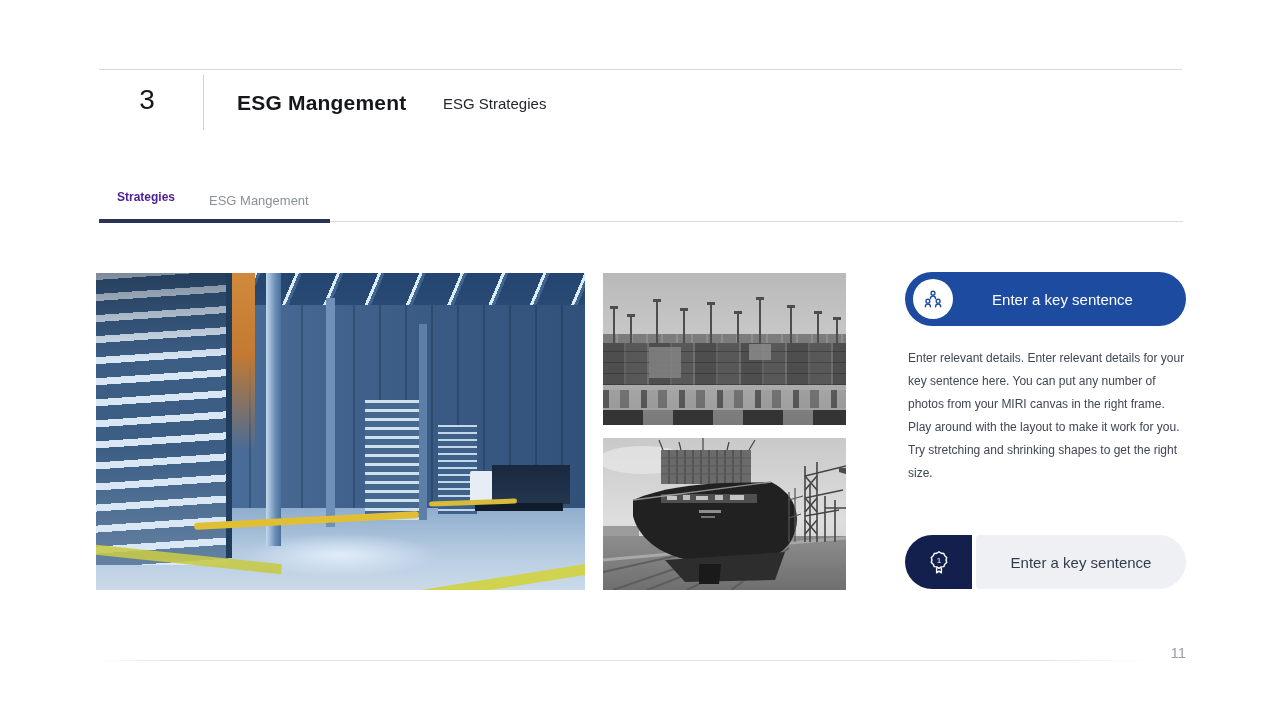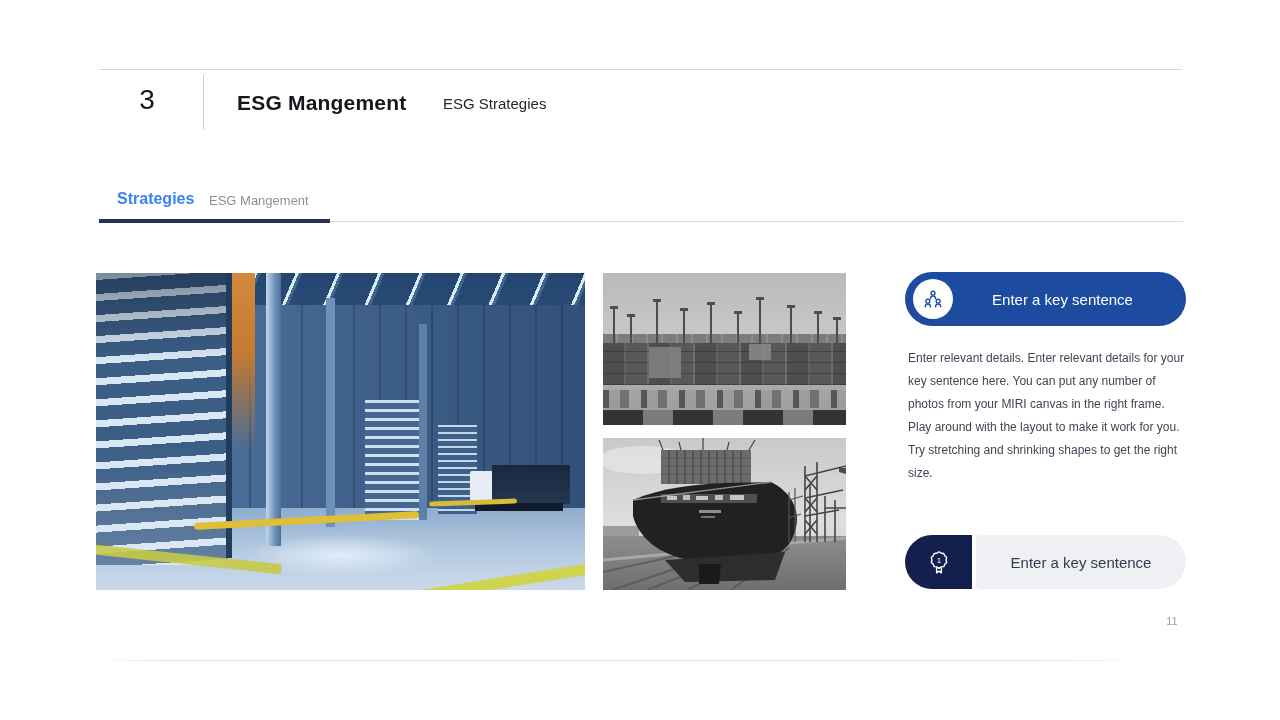--- a/index.html
+++ b/index.html
@@ -10,21 +10,21 @@
   
   .top-rule { position:absolute; left:99px; top:69px; width:1083px; height:1px; background:#d8d9dc; }
   .section-number { position:absolute; left:118px; top:84px; width:58px; text-align:center;
     font-size:28px; font-weight:400; color:#15171c; }
   .v-divider { position:absolute; left:203px; top:75px; width:1px; height:55px; background:#cfd0d4; }
   .page-title { position:absolute; left:237px; top:91px; font-size:21px; font-weight:600;
     color:#15171c; letter-spacing:.2px; }
   .page-subtitle { position:absolute; left:443px; top:95px; font-size:15px; font-weight:400; color:#23262d; }
 
   
-  .tab-label { position:absolute; left:117px; top:190px; font-size:16px; font-weight:600; color:#3b82f6; cursor:pointer; }
+  .tab-label { position:absolute; left:117px; top:190px; font-size:12px; font-weight:600; color:#4c1d95; cursor:pointer; }
   .tab-sublabel { position:absolute; left:209px; top:193px; font-size:13px; font-weight:400; color:#8b9099; }
   .tab-underline { position:absolute; left:99px; top:219px; width:231px; height:4px; background:#2b3258; }
   .tab-rule { position:absolute; left:330px; top:221px; width:853px; height:1px; background:#dadbde; }
 
   
   .photo { position:absolute; overflow:hidden; }
   .photo > div, .photo > svg { position:absolute; }
 
   
   .warehouse { left:96px; top:273px; width:489px; height:317px;
@@ -117,22 +117,22 @@
   .secondary-btn { position:absolute; left:905px; top:535px; width:281px; height:54px; cursor:pointer; }
   .sec-pill { position:absolute; left:71px; top:0; width:210px; height:54px; background:#eef0f3;
     border-radius:4px 27px 27px 4px; display:flex; align-items:center; justify-content:center;
     color:#333b4e; font-size:15px; }
   .sec-icon-block { position:absolute; left:0; top:0; width:67px; height:54px; background:#13204d;
     border-radius:27px 0 0 27px; display:flex; align-items:center; justify-content:center; }
 
   
   .bottom-rule { position:absolute; left:99px; top:660px; width:1051px; height:1px;
     background:linear-gradient(90deg, rgba(231,232,234,0) 0%, #e3e4e7 6%, #e3e4e7 90%, rgba(231,232,234,0) 100%); }
-  .page-number { position:absolute; left:1158px; top:615px; width:28px; text-align:center;
-    font-size:11px; color:#9aa0a8; }
+  .page-number { position:absolute; left:1158px; top:644px; width:28px; text-align:right;
+    font-size:15px; color:#9aa0a8; }
 </style>
 </head>
 <body>
 
 <div class="slide">
 
   <div class="top-rule"></div>
   <div class="section-number">3</div>
   <div class="v-divider"></div>
   <div class="page-title">ESG Mangement</div>

